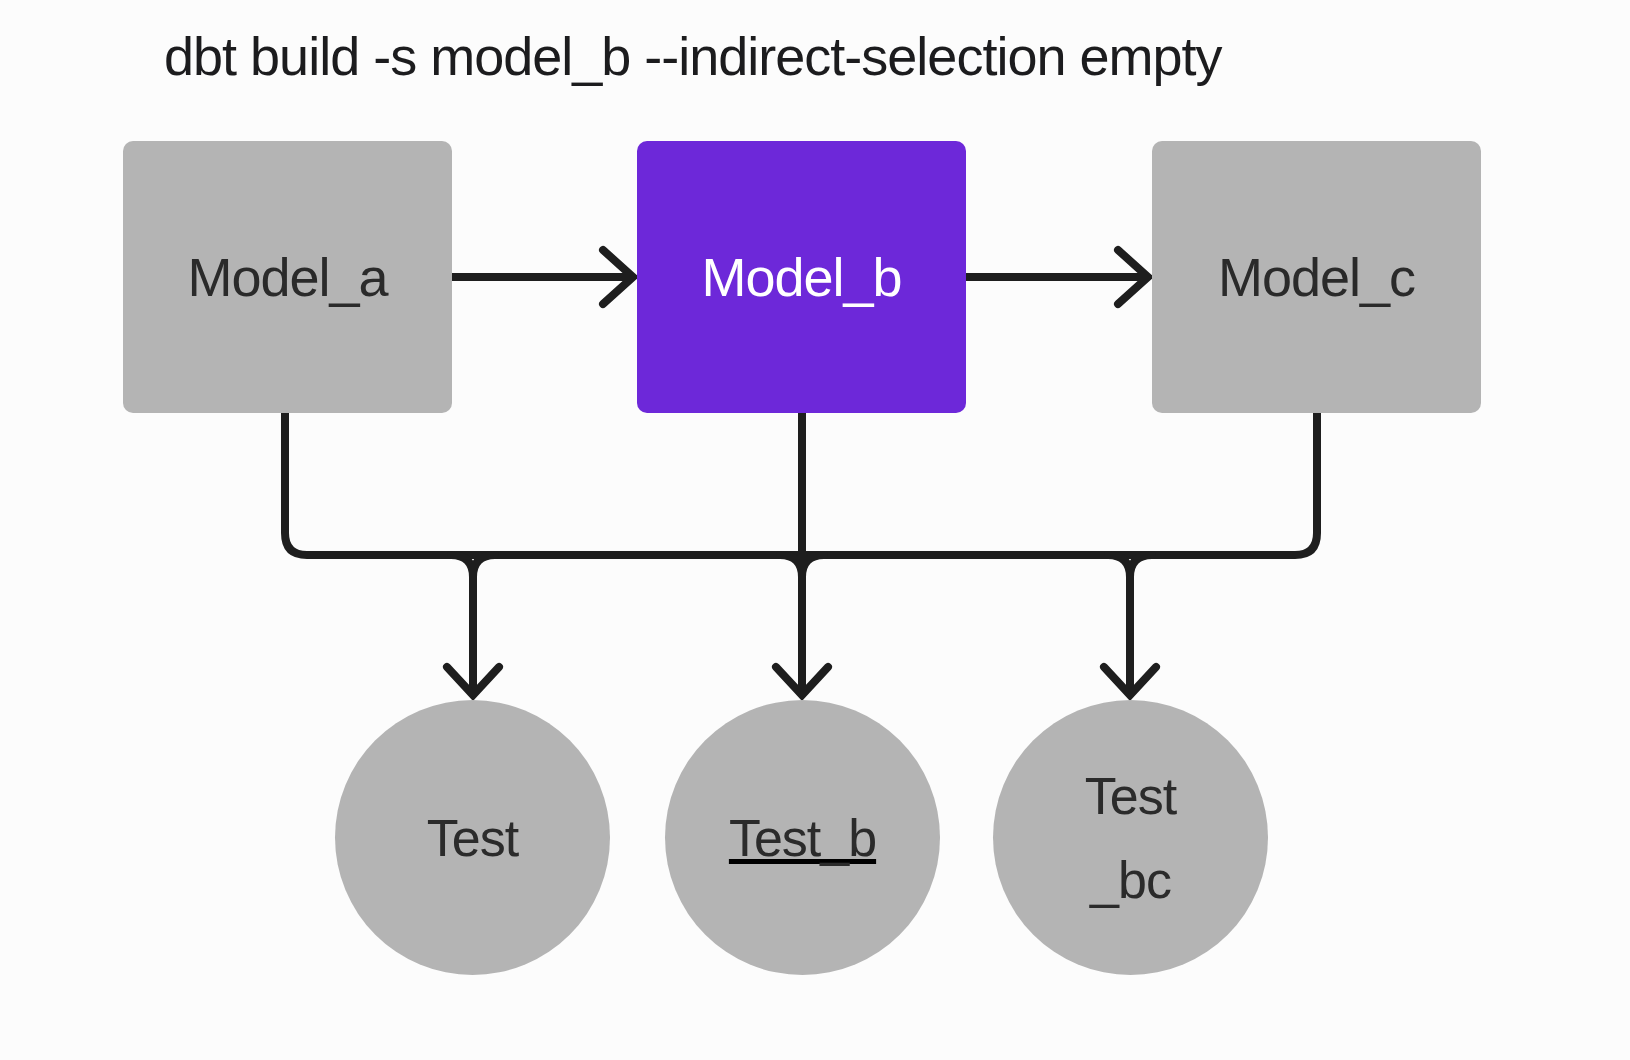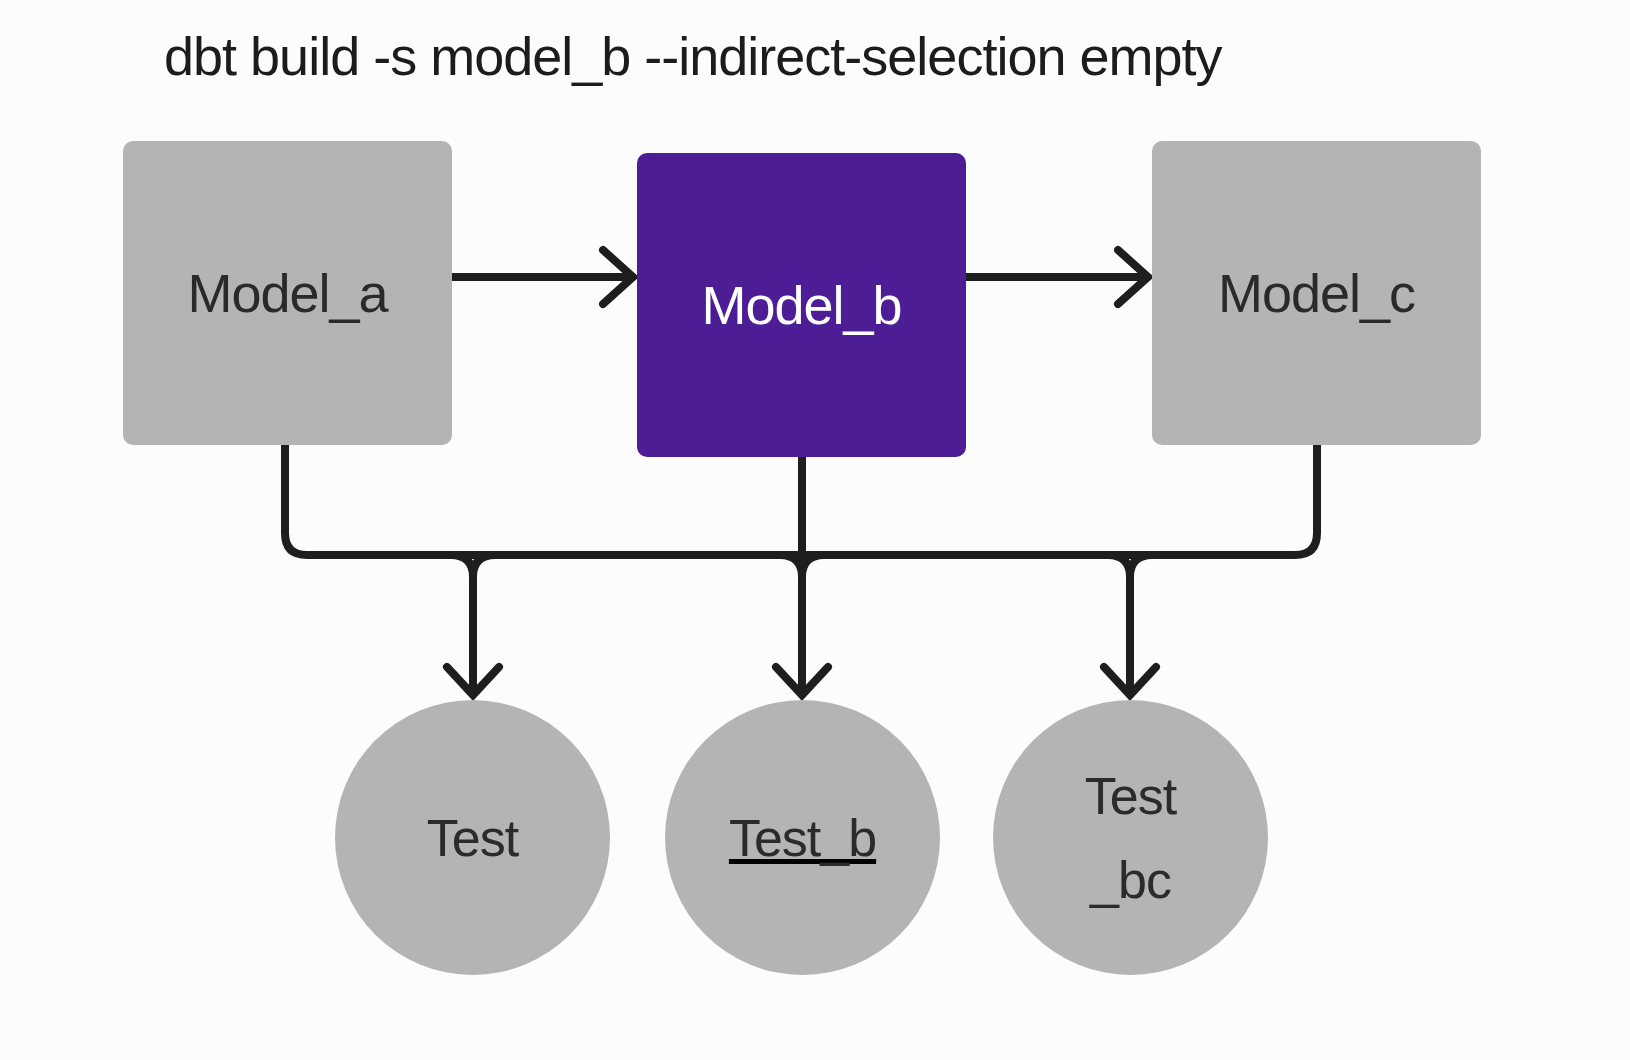--- a/index.html
+++ b/index.html
@@ -33,28 +33,28 @@
   .edges-svg path {
     fill: none;
     stroke: #1e1e1e;
     stroke-width: 8;
     stroke-linecap: round;
     stroke-linejoin: miter;
   }
   .node-box {
     position: absolute;
     top: 141px;
-    width: 329px; height: 304px;
+    width: 329px; height: 272px;
     border-radius: 10px;
     background: #b4b4b4;
     display: flex;
     align-items: center;
     justify-content: center;
   }
-  .node-box.selected { background: #4c1d95; margin-top: 12px; }
+  .node-box.selected { background: #6d28d9; }
   .node-box .label {
     font-size: 54px;
     letter-spacing: -1px;
     color: #2a2a2a;
     white-space: nowrap;
   }
   .node-box.selected .label { color: #ffffff; }
   .node-circle {
     position: absolute;
     top: 700px;

